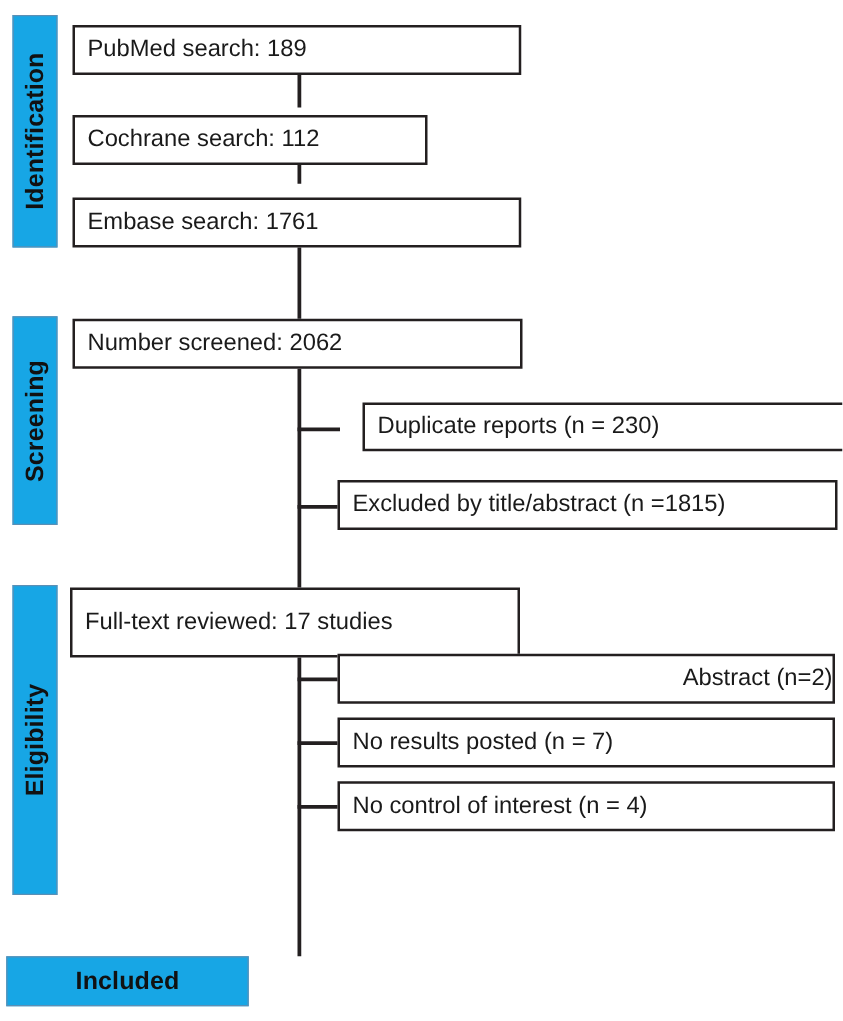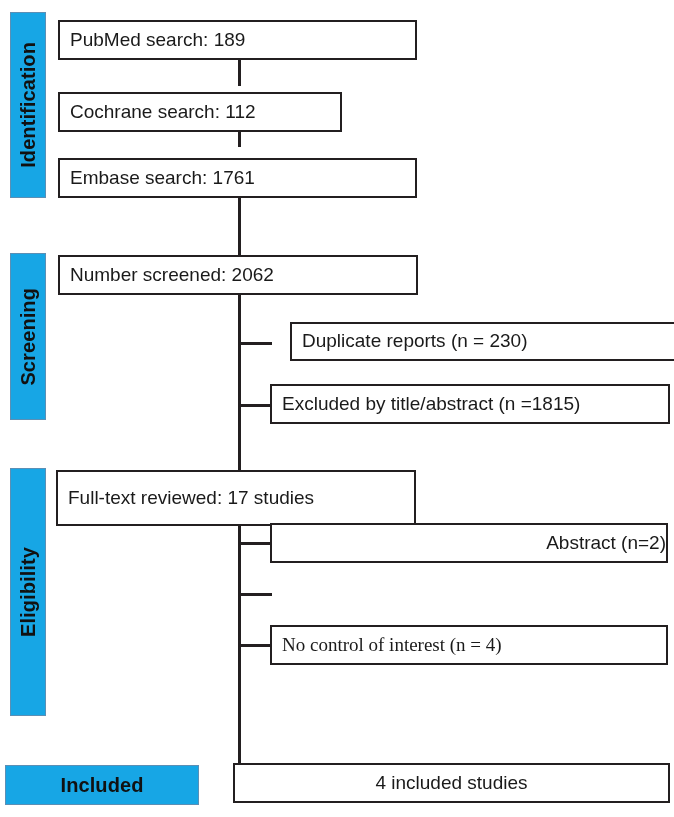--- a/index.html
+++ b/index.html
@@ -136,22 +136,22 @@
   </div>
 
   <div class="node left-text" style="left:44px; top:470px; width:360px; height:56px;margin-left:12px;">
     <span class="node-text">Full-text reviewed: 17 studies</span>
   </div>
 
   <div class="node left-text" style="left:270px; top:523px; width:398px; height:40px;justify-content:flex-end;">
     <span class="node-text">Abstract (n=2)</span>
   </div>
 
+  <div class="node left-text" style="left:270px; top:574px; width:398px; height:40px;">
+    <span class="node-text">No results posted (n = 7)</span>
+  </div>
 
-  <div class="node left-text" style="left:270px; top:625px; width:398px; height:40px;font-family:Liberation Serif, serif;">
+  <div class="node left-text" style="left:270px; top:625px; width:398px; height:40px;">
     <span class="node-text">No control of interest (n = 4)</span>
   </div>
 
-  <div class="node center-text" style="left:233px; top:763px; width:437px; height:40px;">
-    <span class="node-text">4 included studies</span>
-  </div>
 
 </div>
 
 </body></html>

